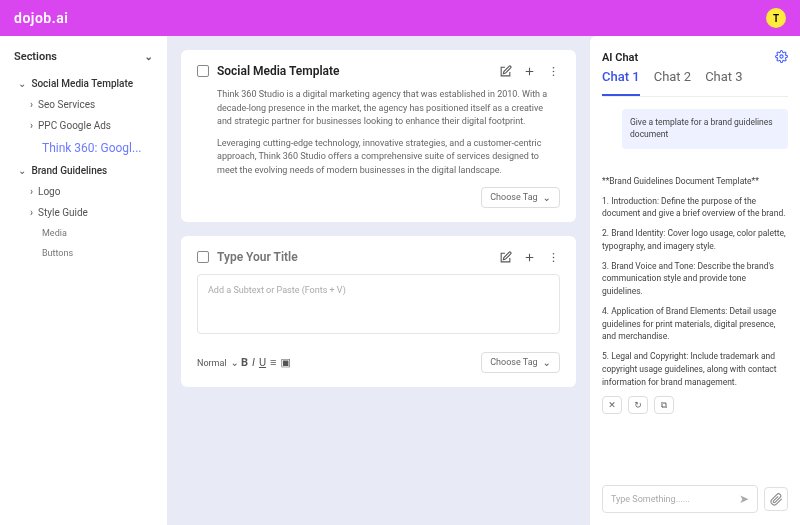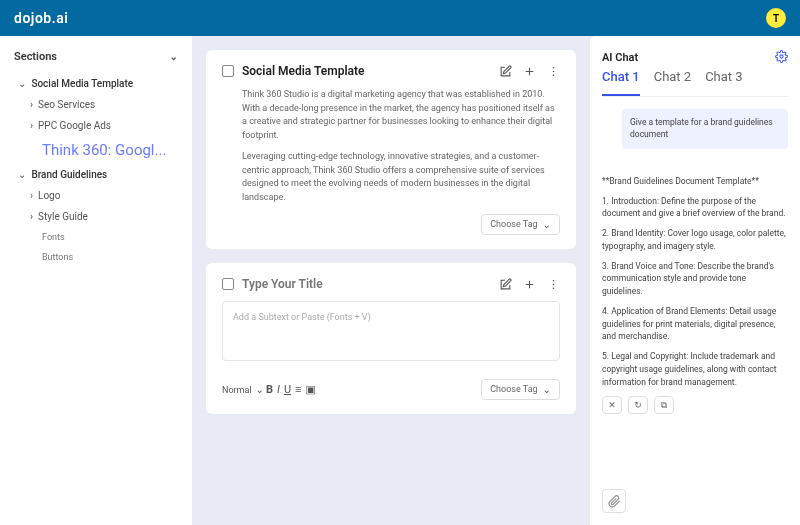--- a/index.html
+++ b/index.html
@@ -1,27 +1,27 @@
 <!DOCTYPE html>
 <html><head>
 <meta charset="utf-8">
 <style>
 *{margin:0;padding:0;box-sizing:border-box;font-family:-apple-system,BlinkMacSystemFont,"Segoe UI",Roboto,sans-serif}
 body{background:#e8eaf6;width:800px;height:525px;overflow:hidden}
-.header{height:36px;background:#0369a1;display:flex;align-items:center;justify-content:space-between;padding:4px 14px}
+.header{height:36px;background:#d946ef;display:flex;align-items:center;justify-content:space-between;padding:4px 14px}
 .logo{color:#fff;font-size:14px;font-weight:600;letter-spacing:.5px}
 .avatar{width:20px;height:20px;border-radius:50%;background:#ffeb3b;color:#000;display:flex;align-items:center;justify-content:center;font-size:10px;font-weight:600}
 .body{display:flex;height:calc(100% - 36px)}
-.sidebar{width:192px;background:#fff;padding:10px 0;overflow-y:auto}
+.sidebar{width:167px;background:#fff;padding:10px 0;overflow-y:auto}
 .sidebar-header{display:flex;align-items:center;justify-content:space-between;padding:4px 14px 10px;font-size:11px;font-weight:600;color:#333}
 .chev{font-size:10px;color:#555}
 .tree-item{display:flex;align-items:center;padding:5px 14px;font-size:10px;color:#333;cursor:pointer;gap:5px}
 .tree-item.l1{padding-left:18px;font-weight:500}
 .tree-item.l2{padding-left:30px;color:#555}
-.tree-item.l3{padding-left:42px;color:#6b7cff;font-size:15px}
+.tree-item.l3{padding-left:42px;color:#6b7cff;font-size:12px}
 .tree-item.l2b{padding-left:42px;color:#777;font-size:9px}
 .main{flex:1;padding:14px;overflow-y:auto}
 .card{background:#fff;border-radius:6px;padding:14px 16px;margin-bottom:14px}
 .card-head{display:flex;align-items:center;gap:8px;margin-bottom:10px}
 .checkbox{width:12px;height:12px;border:1.5px solid #888;border-radius:2px;flex-shrink:0}
 .card-title{flex:1;font-size:12px;font-weight:600;color:#222}
 .card-actions{display:flex;gap:10px;align-items:center}
 .icon-btn{width:14px;height:14px;display:flex;align-items:center;justify-content:center;color:#555;cursor:pointer}
 .card-body{font-size:9px;color:#666;line-height:1.5;padding-left:20px}
 .card-body p{margin-bottom:8px}
@@ -86,21 +86,21 @@
       </div>
     <div class="tree-item l2">
         <span class="chev">›</span>
         <span>Logo</span>
       </div>
     <div class="tree-item l2">
         <span class="chev">›</span>
         <span>Style Guide</span>
       </div>
     <div class="tree-item l2b">
-        <span>Fonts</span>
+        <span>Media</span>
       </div>
     <div class="tree-item l2b">
         <span>Buttons</span>
       </div>
   </div>
 
   <div class="main">
     <div class="card">
       <div class="card-head">
         <div class="checkbox"></div>
@@ -204,20 +204,24 @@
       <p>3. Brand Voice and Tone: Describe the brand's communication style and provide tone guidelines.</p>
       <p>4. Application of Brand Elements: Detail usage guidelines for print materials, digital presence, and merchandise.</p>
       <p>5. Legal and Copyright: Include trademark and copyright usage guidelines, along with contact information for brand management.</p>
       <div class="ai-actions">
         <div class="ai-act-btn">✕</div>
         <div class="ai-act-btn">↻</div>
         <div class="ai-act-btn">⧉</div>
       </div>
     </div>
     <div class="input-row">
+      <div class="chat-input">
+        <span>Type Something......</span>
+        <span class="send">➤</span>
+      </div>
       <div class="attach">
           <svg viewBox="0 0 24 24" fill="none" stroke="currentColor" stroke-width="2">
             <path d="M21.44 11.05l-9.19 9.19a6 6 0 01-8.49-8.49l9.19-9.19a4 4 0 015.66 5.66l-9.2 9.19a2 2 0 01-2.83-2.83l8.49-8.48"></path>
           </svg>
         </div>
     </div>
   </div>
 </div>
 
 </body></html>

